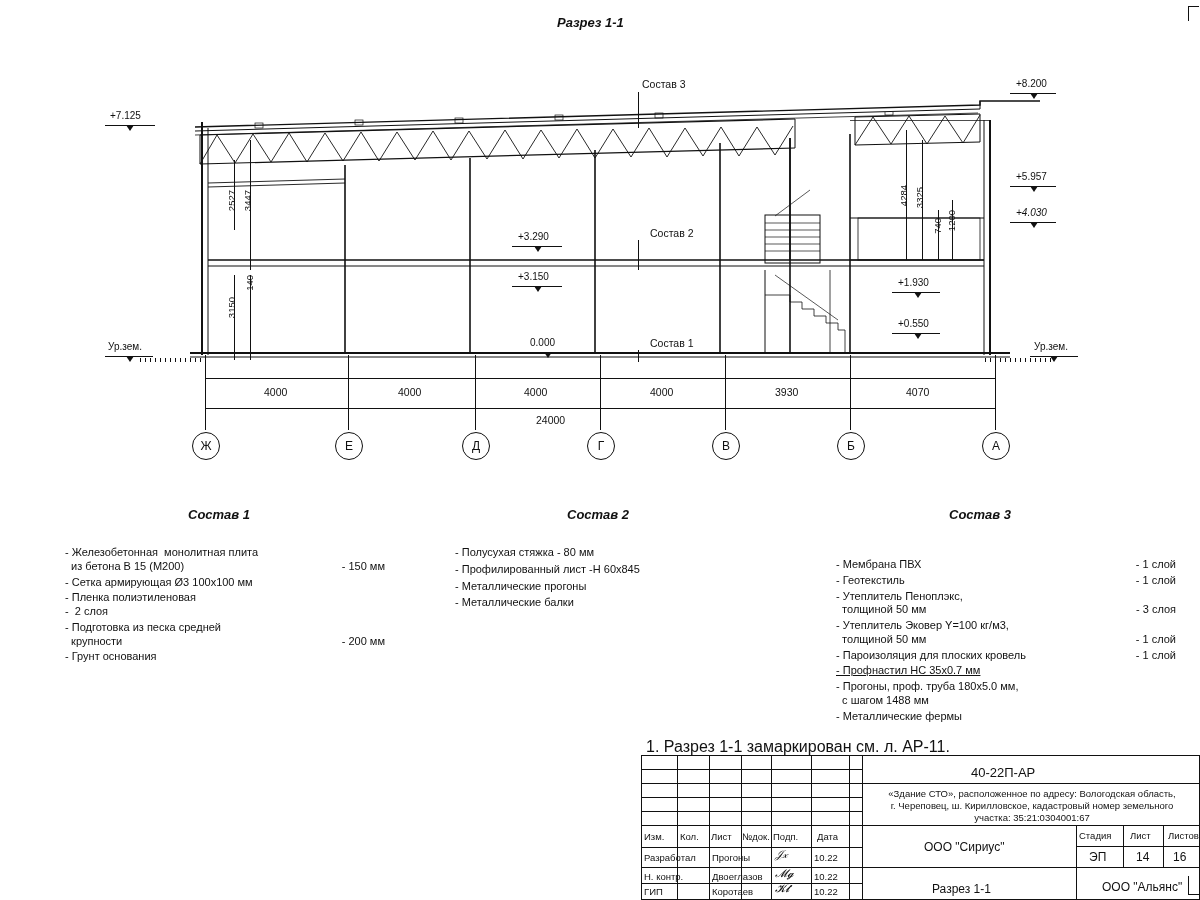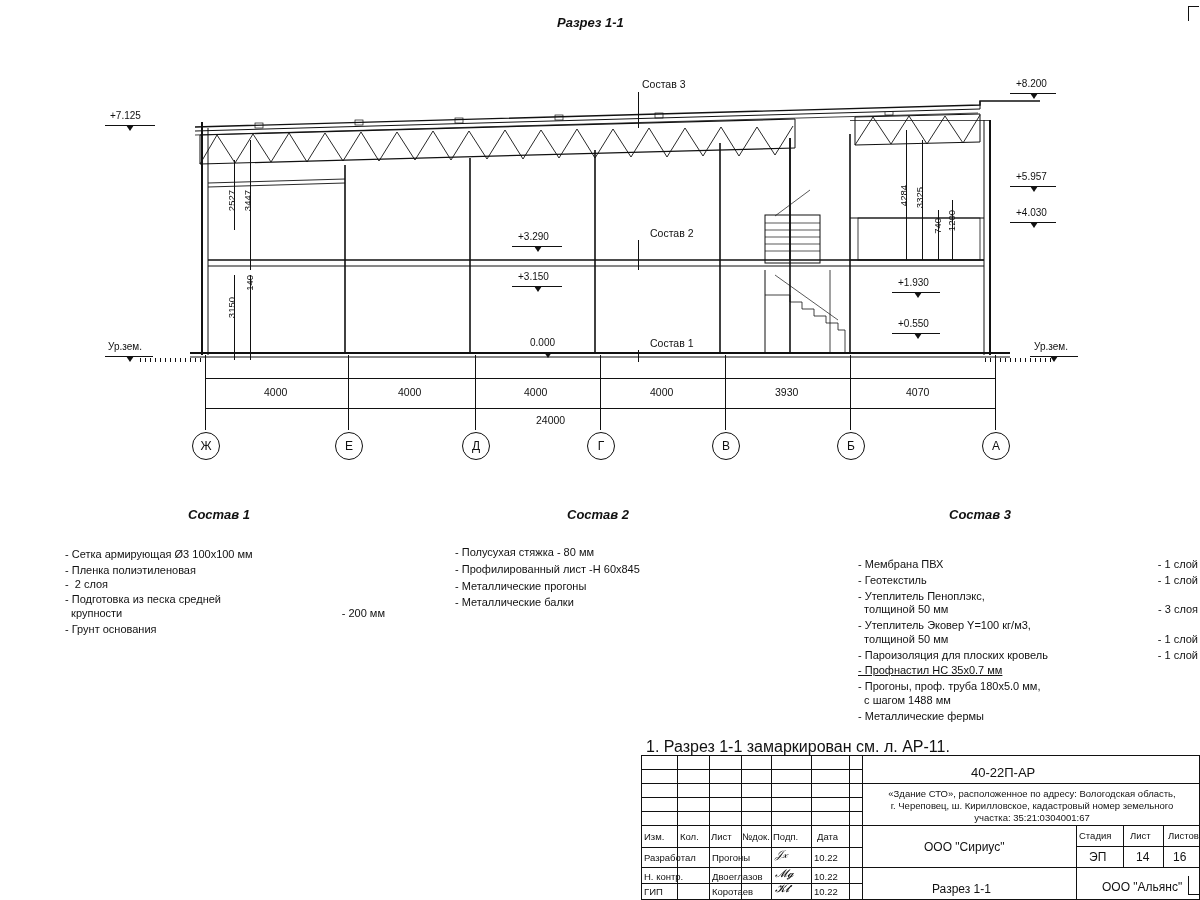--- a/index.html
+++ b/index.html
@@ -147,21 +147,21 @@
   <div class="arrowdn" style="left:1030px;top:93px;"></div>
 
   <div class="abs lvl" style="left:110px;top:110px;">+7.125</div>
   <div class="hl" style="left:105px;top:125px;width:50px;"></div>
   <div class="arrowdn" style="left:126px;top:125px;"></div>
 
   <div class="abs lvl" style="left:1016px;top:171px;">+5.957</div>
   <div class="hl" style="left:1010px;top:186px;width:46px;"></div>
   <div class="arrowdn" style="left:1030px;top:186px;"></div>
 
-  <div class="abs lvl" style="left:1016px;top:207px;">+4.030</div>
+  <div class="abs lvl" style="left:1016px;top:207px;font-style:italic;">+4.030</div>
   <div class="hl" style="left:1010px;top:222px;width:46px;"></div>
   <div class="arrowdn" style="left:1030px;top:222px;"></div>
 
   <div class="abs lvl" style="left:518px;top:231px;">+3.290</div>
   <div class="hl" style="left:512px;top:246px;width:50px;"></div>
   <div class="arrowdn" style="left:534px;top:246px;"></div>
 
   <div class="abs lvl" style="left:518px;top:271px;">+3.150</div>
   <div class="hl" style="left:512px;top:286px;width:50px;"></div>
   <div class="arrowdn" style="left:534px;top:286px;"></div>
@@ -253,20 +253,25 @@
     </div>
   <div class="circ" style="left:982px;top:432px;">
       <span>А</span>
     </div>
 
   <div class="abs sec-title" style="left:188px;top:507px;">Состав 1</div>
   <div class="abs sec-title" style="left:567px;top:507px;">Состав 2</div>
   <div class="abs sec-title" style="left:949px;top:507px;">Состав 3</div>
 
   <div class="abs" style="left:65px;top:546px;width:320px;">
+    <div class="comp-row">
+        <div class="t comp-left">- Железобетонная  монолитная плита
+  из бетона В 15 (М200)</div>
+        <div class="t" style="align-self:flex-end;">- 150 мм</div>
+      </div>
     <div class="comp-row" style="margin-top:2px;">
         <div class="t comp-left">- Сетка армирующая Ø3 100х100 мм</div>
         <div class="t"></div>
       </div>
     <div class="comp-row" style="margin-top:2px;flex-direction:column;">
         <div class="t comp-left">- Пленка полиэтиленовая</div>
         <div class="t">-  2 слоя</div>
       </div>
     <div class="comp-row" style="margin-top:2px;">
         <div class="t comp-left">- Подготовка из песка средней
@@ -279,21 +284,21 @@
       </div>
   </div>
 
   <div class="abs" style="left:455px;top:546px;width:300px;">
     <div class="t" style="margin-bottom:3px;">- Полусухая стяжка - 80 мм</div>
     <div class="t" style="margin-bottom:3px;">- Профилированный лист -Н 60х845</div>
     <div class="t" style="margin-bottom:3px;">- Металлические прогоны</div>
     <div class="t" style="margin-bottom:3px;">- Металлические балки</div>
   </div>
 
-  <div class="abs" style="left:858px;top:558px;width:340px;">
+  <div class="abs" style="left:836px;top:558px;width:340px;">
     <div class="comp-row">
         <div class="t">- Мембрана ПВХ</div>
         <div class="t">- 1 слой</div>
       </div>
     <div class="comp-row" style="margin-top:2px;">
         <div class="t">- Геотекстиль</div>
         <div class="t">- 1 слой</div>
       </div>
     <div class="comp-row" style="margin-top:2px;">
         <div class="t">- Утеплитель Пеноплэкс,

